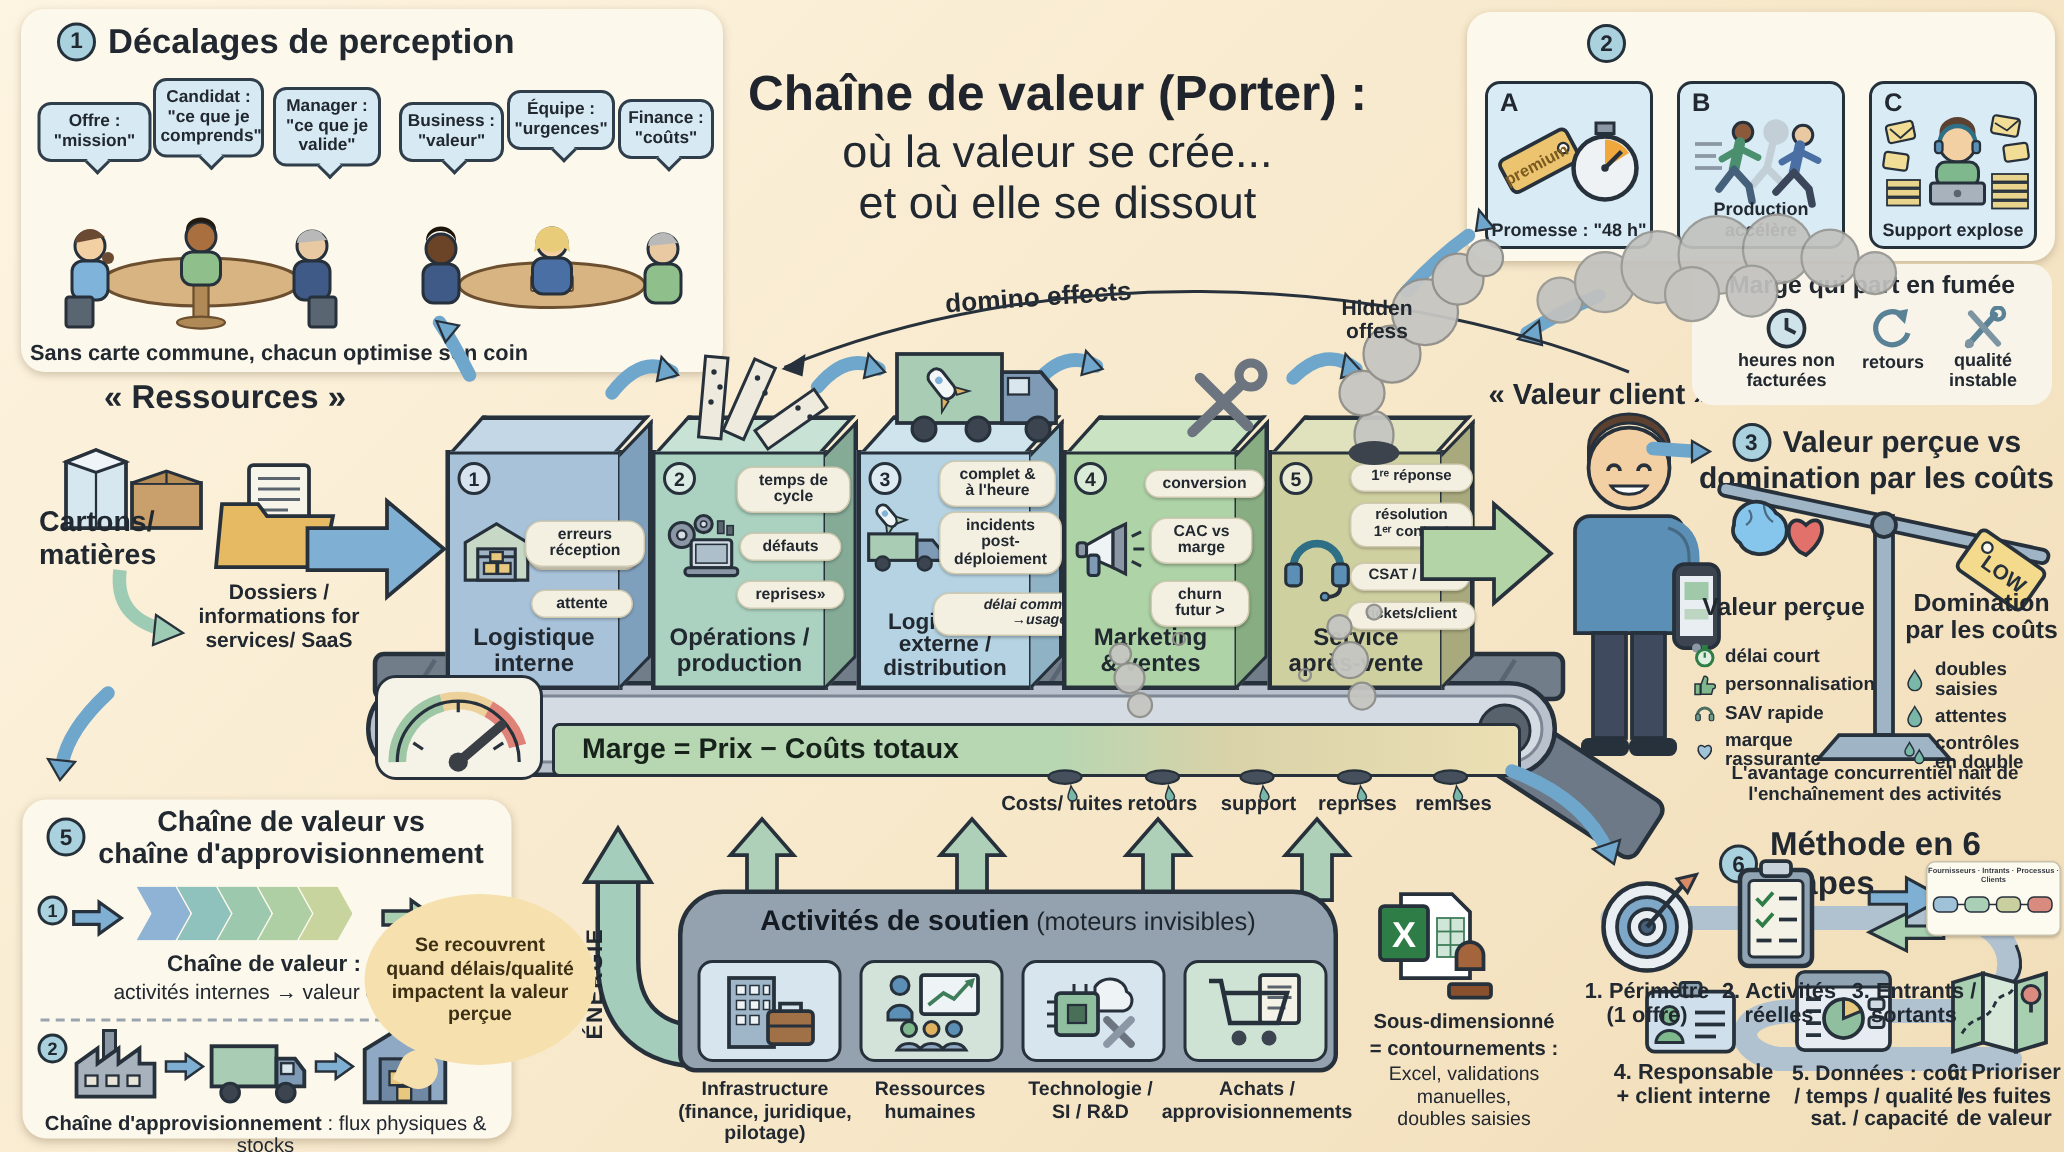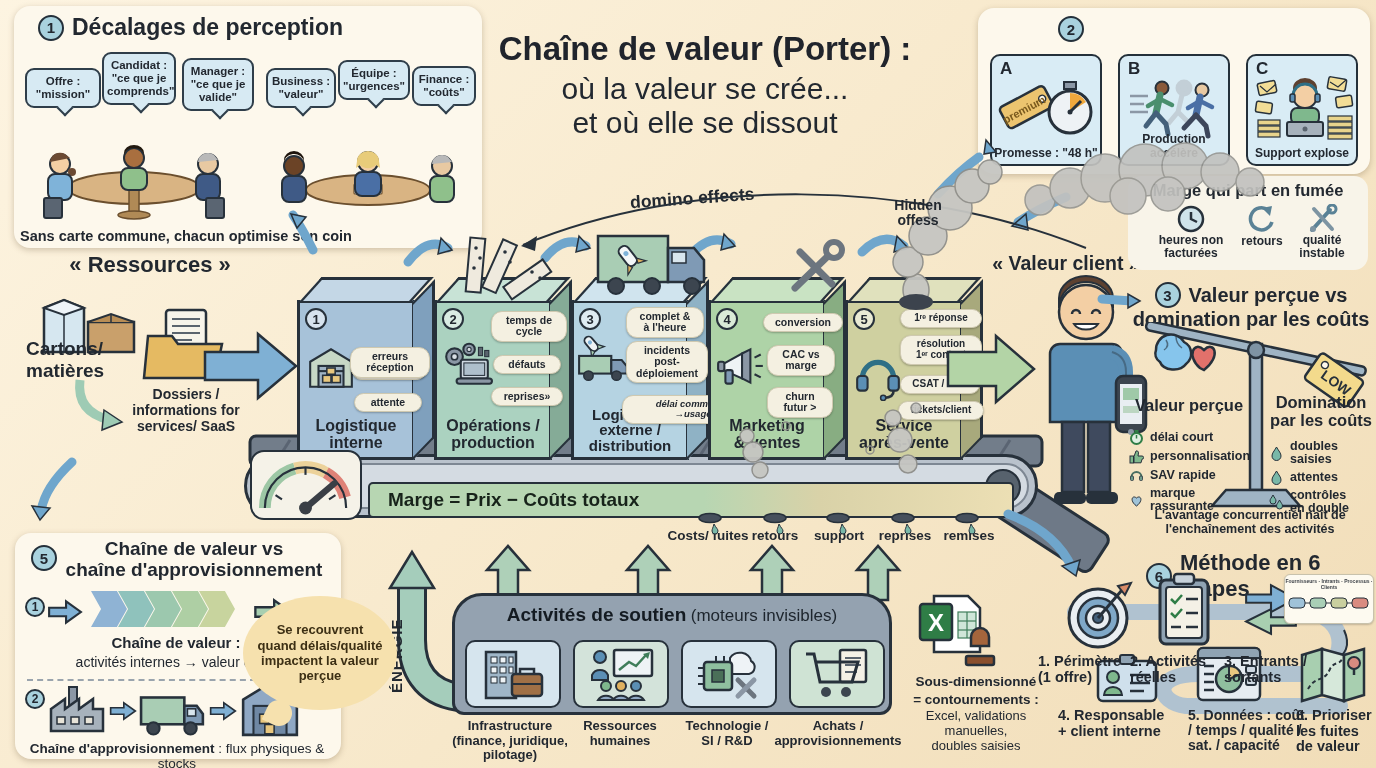--- a/index.html
+++ b/index.html
@@ -33,21 +33,21 @@
     box-shadow:0 1px 2px rgba(0,0,0,.25);z-index:4;}
   .tagpill.it{font-style:italic;font-size:9.5px;}
   .leak{position:absolute;font-weight:bold;font-size:13.5px;text-align:center;z-index:4;}
   .card{position:absolute;background:#d9ecf5;border:2.5px solid #24303a;border-radius:10px;box-sizing:border-box;}
   .cardL{position:absolute;top:3px;left:8px;font-weight:bold;font-size:17px;}
   .cardC{position:absolute;bottom:4px;left:2px;right:2px;text-align:center;font-weight:bold;font-size:12px;}
   .litem{display:flex;gap:5px;align-items:center;font-weight:bold;font-size:12.5px;line-height:1.05;margin-bottom:4px;}
   .licon{flex:none;width:17px;display:flex;justify-content:center;}
   .chev{width:36px;height:36px;margin-left:-9px;clip-path:polygon(0 0,72% 0,100% 50%,72% 100%,0 100%,28% 50%);}
   .mlabel{position:absolute;text-align:center;font-weight:bold;font-size:13px;white-space:pre-line;line-height:1.12;z-index:3;}
-  .step{position:absolute;font-weight:bold;font-size:14.5px;line-height:1.08;white-space:pre-line;z-index:3;}
+  .step{position:absolute;text-align:center;font-weight:bold;font-size:14.5px;line-height:1.08;white-space:pre-line;z-index:3;}
   .smokepanel{position:absolute;background:#f8f4e9;border-radius:14px;z-index:3;}
   svg{display:block;}
   .icon{position:absolute;z-index:3;}
 </style>
 </head>
 <body>
 
 <div id="canvas">
 
   <svg class="abs" style="left:0;top:0;z-index:1" width="1376" height="768" viewBox="0 0 1376 768">
@@ -279,21 +279,21 @@
       <circle cx="106" cy="18" r="10" fill="#f3cfa4" stroke="#27313b" stroke-width="2"></circle>
       <path d="M95,17 a11,10 0 0 1 22,0 l1,7 -4,-3 a10,8 0 0 1 -16,0 l-4,3 Z" fill="#e8cc7a"></path>
       <rect x="93" y="28" width="26" height="24" rx="7" fill="#4a6fa5" stroke="#27313b" stroke-width="2"></rect>
       <circle cx="180" cy="22" r="10" fill="#e8c9a2" stroke="#27313b" stroke-width="2"></circle>
       <path d="M170,20 a10,9 0 0 1 16,-7 l4,5 Z" fill="#b9b9b9"></path>
       <rect x="168" y="32" width="24" height="26" rx="7" fill="#8fc08b" stroke="#27313b" stroke-width="2"></rect>
     </svg>
     <div class="b" style="position:absolute;left:6px;bottom:4px;font-size:14.5px;">Sans carte commune, chacun optimise son coin</div>
   </div>
 
-  <div class="abs ctr" style="left:470px;top:30px;width:470px;z-index:2;">
+  <div class="abs ctr" style="left:470px;top:43px;width:470px;z-index:2;">
     <div class="b" style="font-size:33px;color:#20242c;">Chaîne de valeur (Porter) :</div>
     <div style="font-size:30px;margin-top:4px;">où la valeur se crée...</div>
     <div style="font-size:30px;">et où elle se dissout</div>
   </div>
 
   <div class="panel" style="left:978px;top:8px;width:392px;height:166px;z-index:2;">
     <div class="hdr" style="position:absolute;left:80px;top:8px;">
       <span class="num">2</span>
     </div>
     <div class="card" style="left:12px;top:46px;width:112px;height:112px;">

